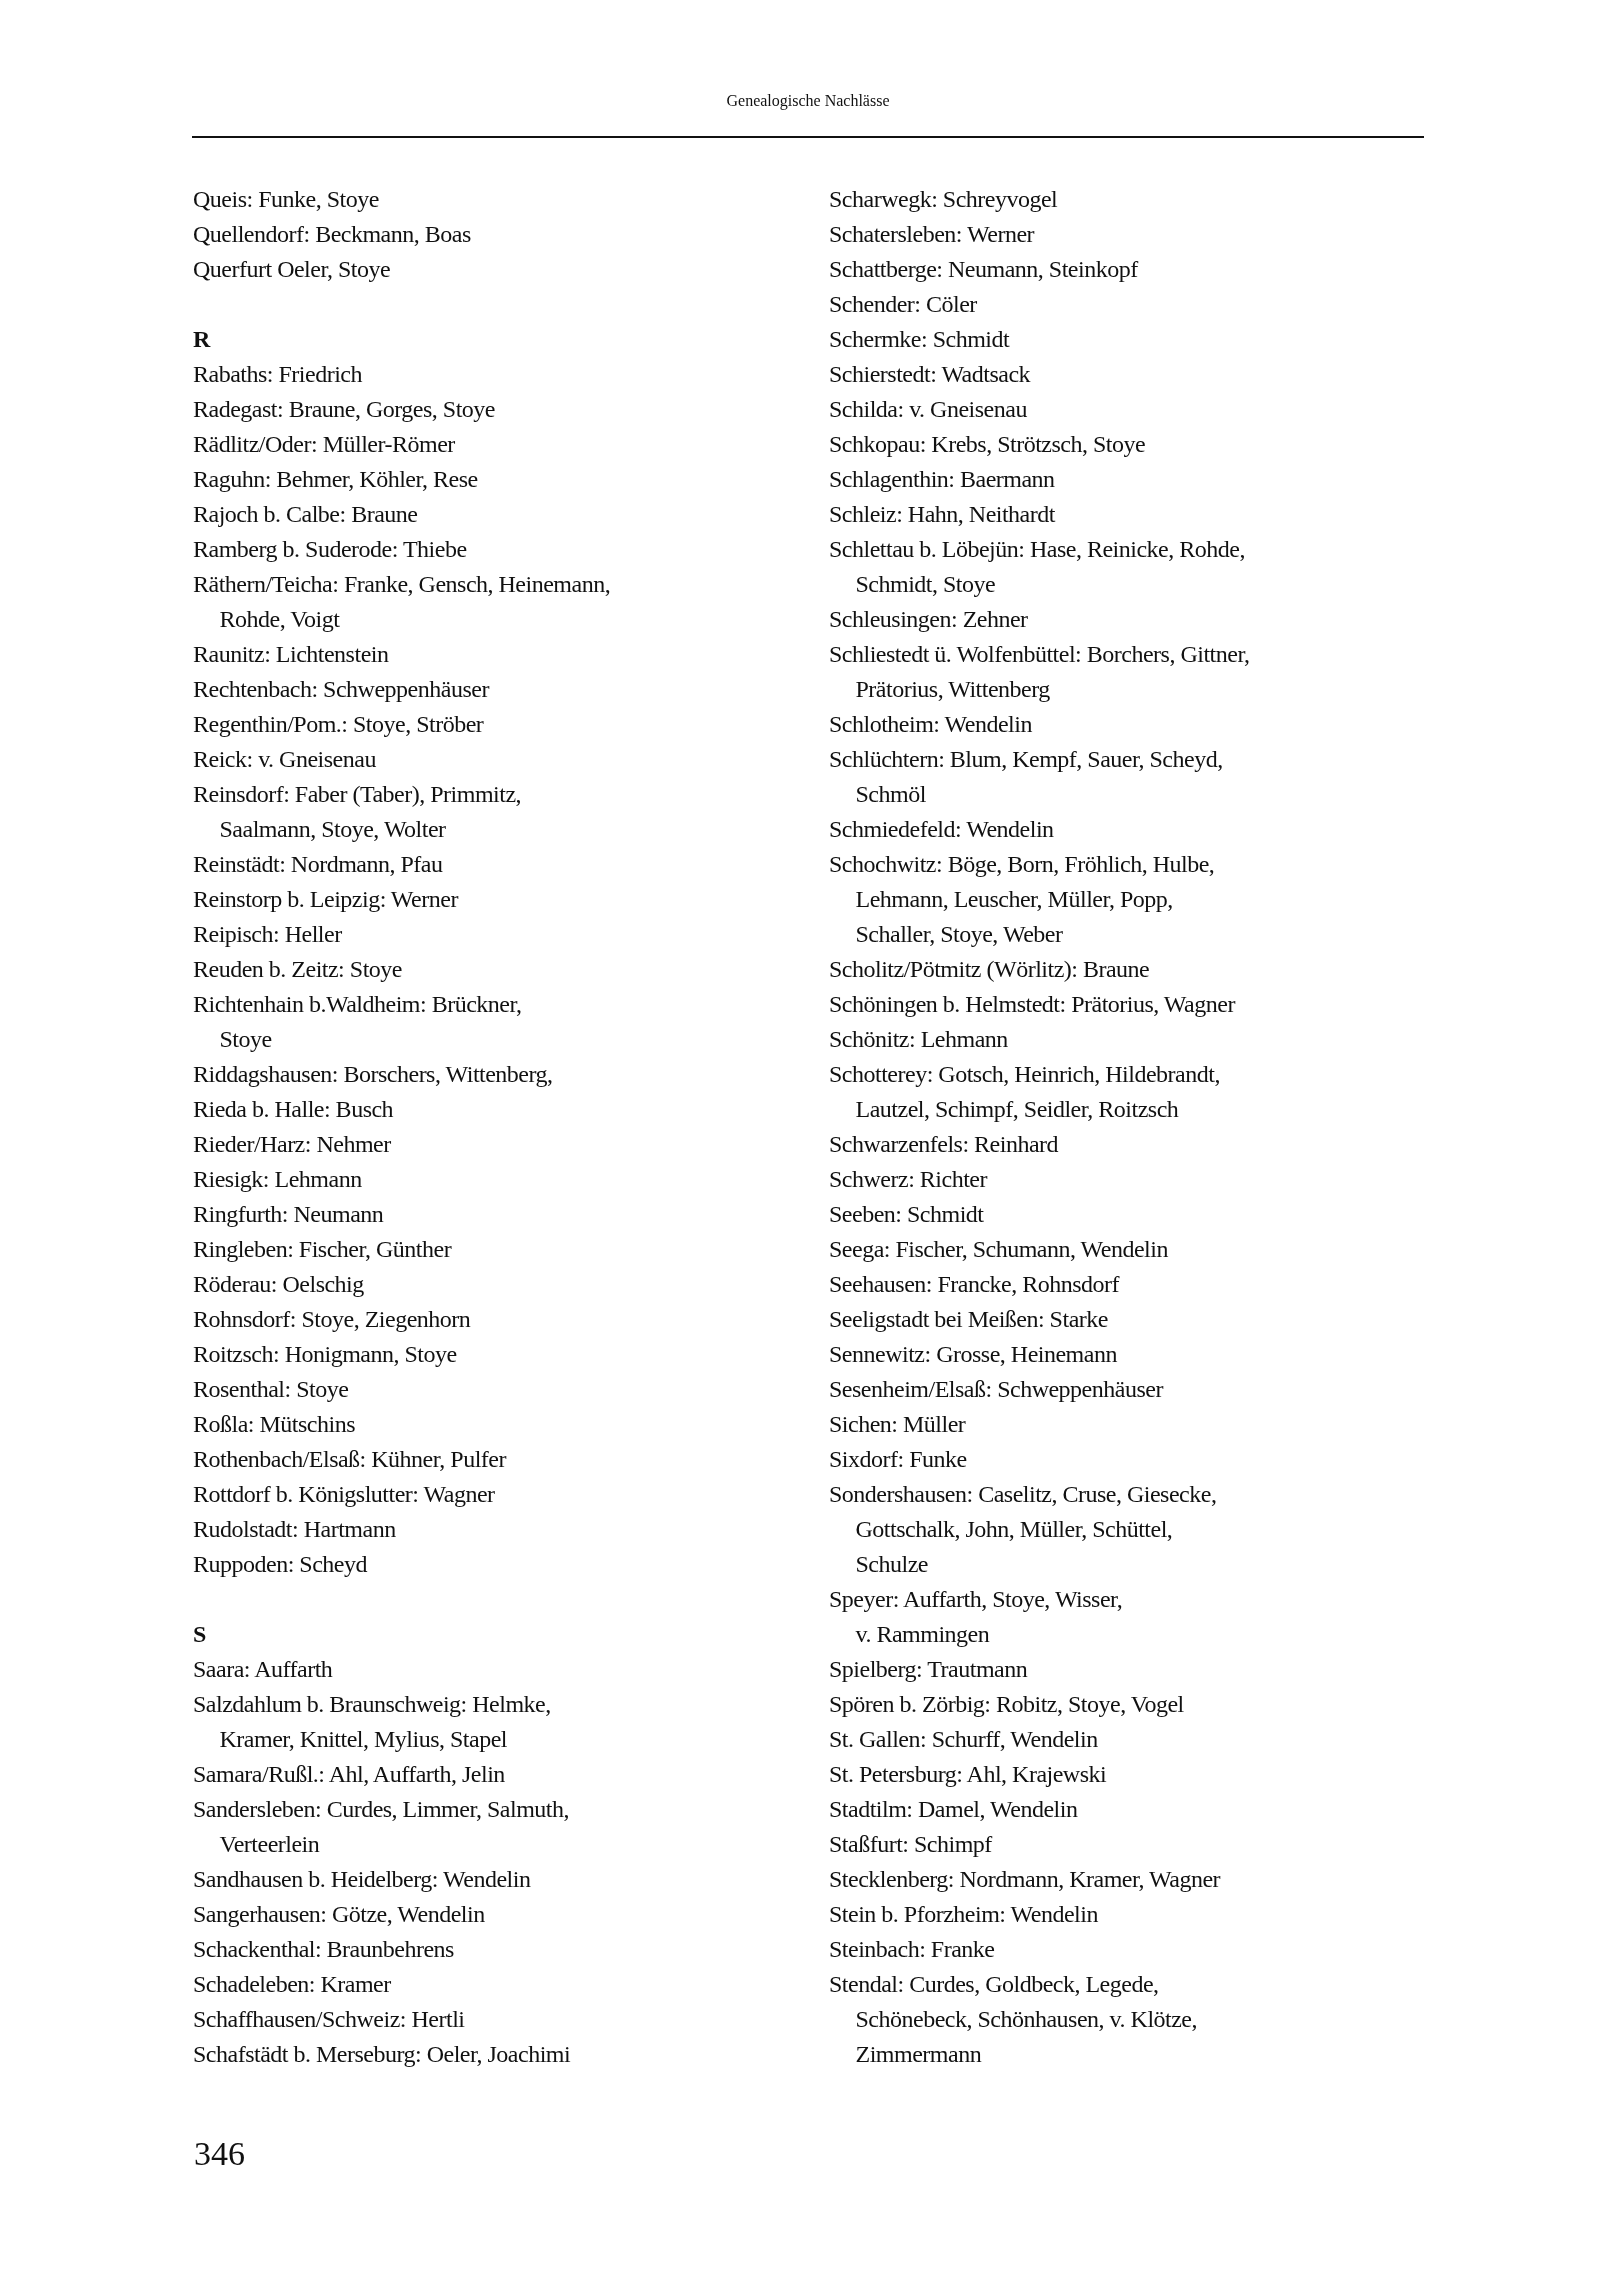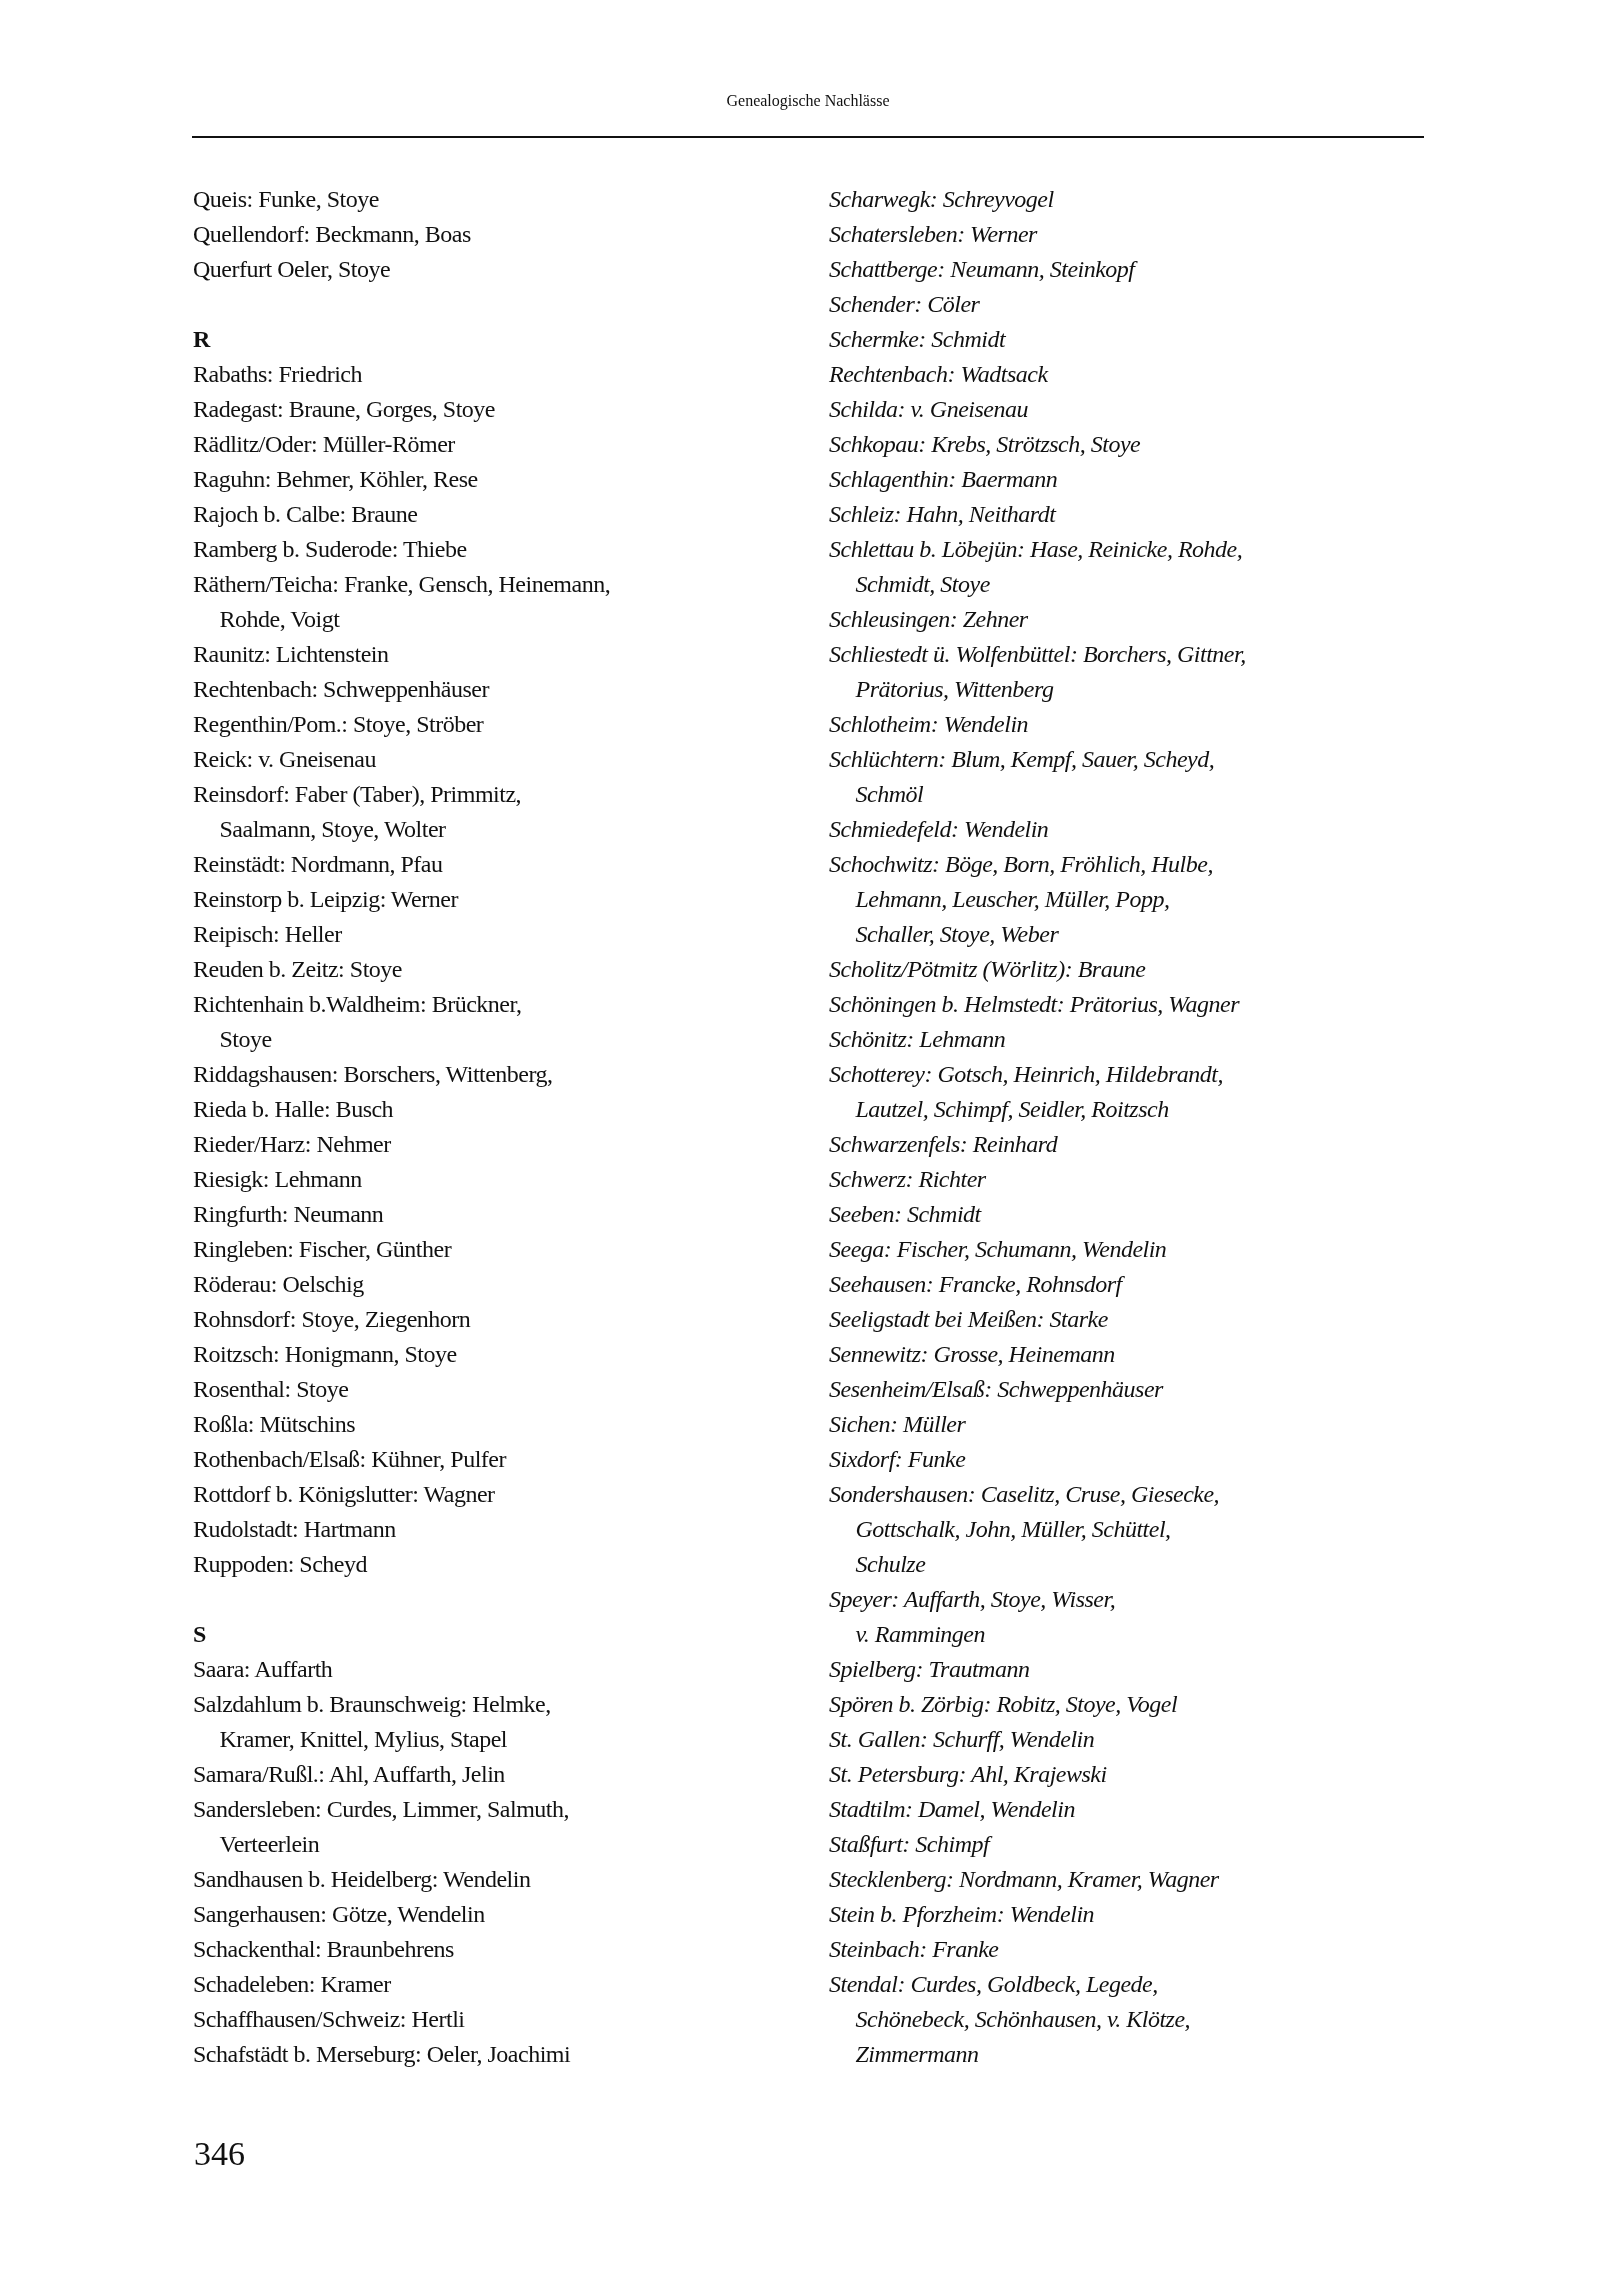--- a/index.html
+++ b/index.html
@@ -3,21 +3,21 @@
 <meta charset="utf-8">
 <style>
   html, body { margin: 0; padding: 0; background: #ffffff; }
   body { width: 1610px; height: 2295px; position: relative; overflow: hidden;
          font-family: "Liberation Serif", "DejaVu Serif", serif; color: #111111; }
   .running-head { position: absolute; left: 192px; width: 1232px; top: 84px;
                   text-align: center; font-size: 16px; line-height: 33px; }
   .rule { position: absolute; left: 192px; top: 136px; width: 1232px; height: 1.7px; background: #111; }
   .col { position: absolute; top: 182px; width: 629px; font-size: 24px; line-height: 35px; }
   .col.left { left: 193px; }
-  .col.right { left: 829px; font-style: italic; }
+  .col.right { left: 829px; }
   .line { height: 35px; white-space: nowrap; letter-spacing: -0.5px; }
   .line.cont { padding-left: 26.5px; }
   .heading { font-weight: bold; }
   .page-number { position: absolute; left: 194px; top: 2136px; font-size: 34px; line-height: 36px; }
 </style>
 </head>
 <body>
 
 <div class="running-head">Genealogische Nachlässe</div>
 <div class="rule"></div>
@@ -77,21 +77,21 @@
     <div class="line">Schadeleben: Kramer</div>
     <div class="line">Schaffhausen/Schweiz: Hertli</div>
     <div class="line">Schafstädt b. Merseburg: Oeler, Joachimi</div>
   </div>
 <div class="col right">
     <div class="line">Scharwegk: Schreyvogel</div>
     <div class="line">Schatersleben: Werner</div>
     <div class="line">Schattberge: Neumann, Steinkopf</div>
     <div class="line">Schender: Cöler</div>
     <div class="line">Schermke: Schmidt</div>
-    <div class="line">Rechtenbach: Wadtsack</div>
+    <div class="line">Schierstedt: Wadtsack</div>
     <div class="line">Schilda: v. Gneisenau</div>
     <div class="line">Schkopau: Krebs, Strötzsch, Stoye</div>
     <div class="line">Schlagenthin: Baermann</div>
     <div class="line">Schleiz: Hahn, Neithardt</div>
     <div class="line">Schlettau b. Löbejün: Hase, Reinicke, Rohde,</div>
     <div class="line cont">Schmidt, Stoye</div>
     <div class="line">Schleusingen: Zehner</div>
     <div class="line">Schliestedt ü. Wolfenbüttel: Borchers, Gittner,</div>
     <div class="line cont">Prätorius, Wittenberg</div>
     <div class="line">Schlotheim: Wendelin</div>

